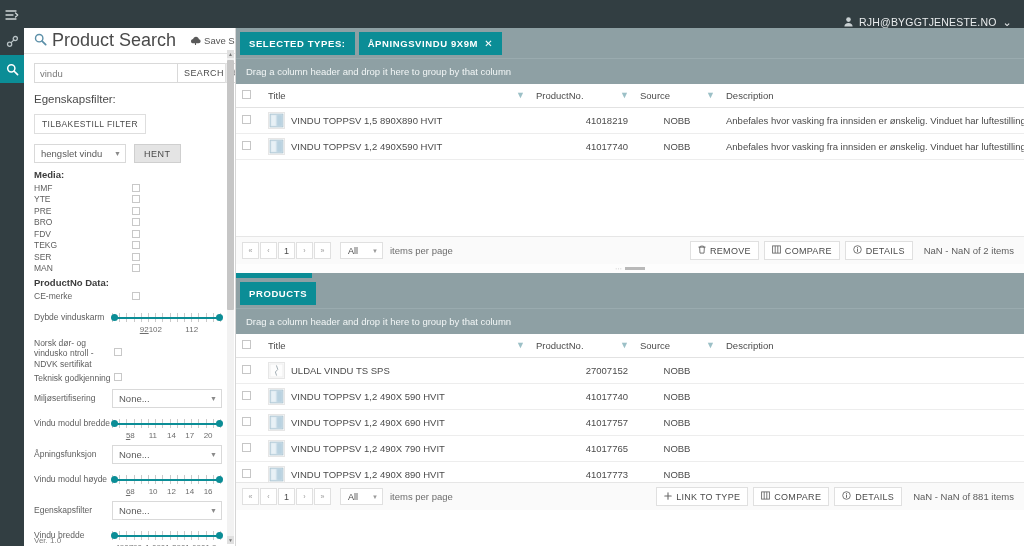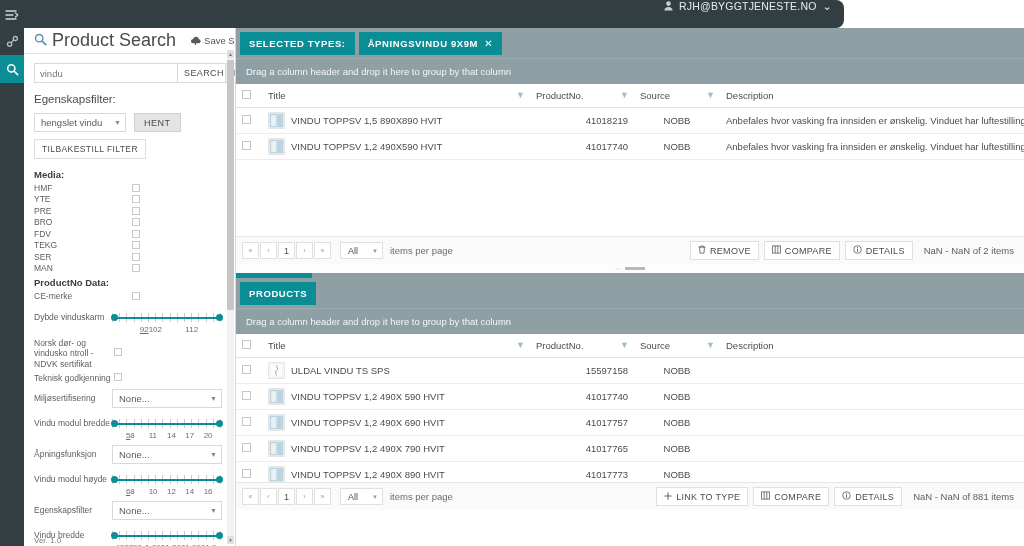--- a/index.html
+++ b/index.html
@@ -7,23 +7,23 @@
     margin: 0; padding: 0;
     width: 1024px; height: 546px;
     overflow: hidden;
     font-family: "Liberation Sans", sans-serif;
     background: #ffffff;
     color: #3a3a3a;
   }
 
   
   #topbar {
-    position: absolute; left: 0; top: 0; width: 844px; height: 28px;
+    position: absolute; left: 0; top: 0; width: 1024px; height: 28px;
     background: #323e42;
-    display: flex; align-items: flex-start; justify-content: flex-end; border-radius: 8px;
+    display: flex; align-items: flex-end; justify-content: flex-end;
   }
   #user-box {
     display: flex; align-items: center; gap: 6px;
     color: #e9eced; font-size: 10.5px; letter-spacing: .2px;
     padding-right: 12px; cursor: pointer;
   }
   #user-box svg { display:block; }
 
   
   #rail {
@@ -338,32 +338,32 @@
               <circle cx="3.7" cy="3.7" r="2.6" fill="none" stroke="#8e8e8e" stroke-width="1.1"></circle>
               <path d="M5.7 5.7l2.4 2.4" stroke="#8e8e8e" stroke-width="1.2" stroke-linecap="round"></path>
             </svg>
           </span>
         </div>
       </div>
       <div id="inner-sb"></div>
 
       <div id="egenskap-label">Egenskapsfilter:</div>
 
+      <div id="reset-row">
+        <button id="btn-reset">TILBAKESTILL FILTER</button>
+      </div>
+
       <div id="hent-row">
         <div class="sel" id="sel-hengslet">
           <span>hengslet vindu</span>
           <span class="cv">▼</span>
         </div>
         <div class="btn-grey">
           <span>HENT</span>
         </div>
-      </div>
-
-      <div id="reset-row">
-        <button id="btn-reset">TILBAKESTILL FILTER</button>
       </div>
 
       <div class="grp-label">Media:</div>
       <div>
         <div class="chk-row">
           <span class="cl">HMF</span>
           <span class="cbox"></span>
         </div>
         <div class="chk-row">
           <span class="cl">YTE</span>
@@ -703,21 +703,21 @@
               <div class="titlecell">
                 <span class="thumb">
                   <svg width="15" height="15" viewBox="0 0 15 15">
                       <rect x="1" y="1" width="13" height="13" fill="#fdfdfd" stroke="#e8e8e8" stroke-width=".6"></rect>
                       <path d="M7.4 2.4l1.4 4-2.4 2.6 1.2 3.6" stroke="#9aa6ad" stroke-width=".9" fill="none"></path>
                     </svg>
                 </span>
                 <span>ULDAL VINDU TS SPS</span>
               </div>
             </td>
-            <td class="c-pno">15597158</td>
+            <td class="c-pno">27007152</td>
             <td class="c-src">NOBB</td>
             <td></td>
           </tr>
           <tr>
             <td><span class="hcbox"></span></td>
             <td>
               <div class="titlecell">
                 <span class="thumb">
                   <svg width="15" height="15" viewBox="0 0 15 15">
                       <rect x="1" y="1" width="13" height="13" fill="#cfe0ea" stroke="#9fb8c6" stroke-width=".6"></rect>

